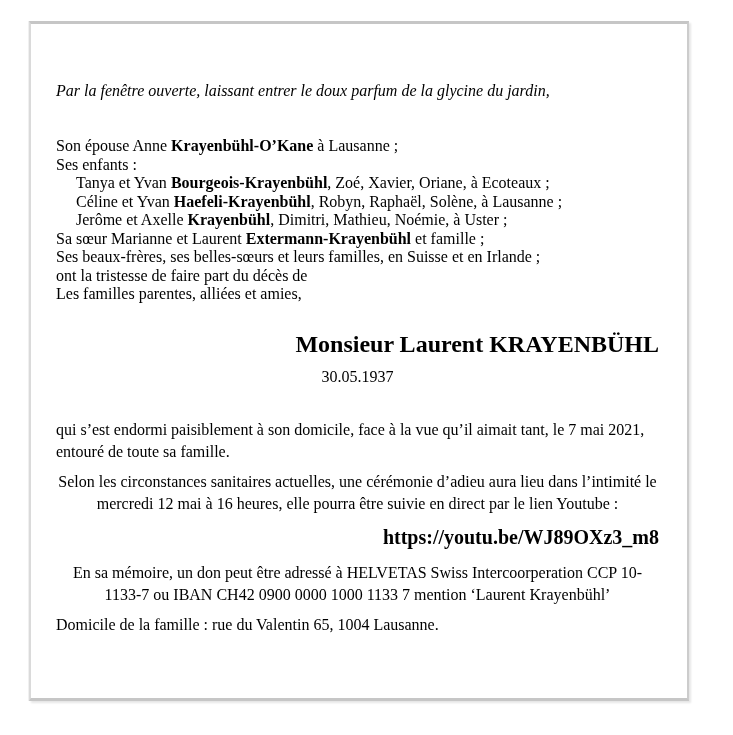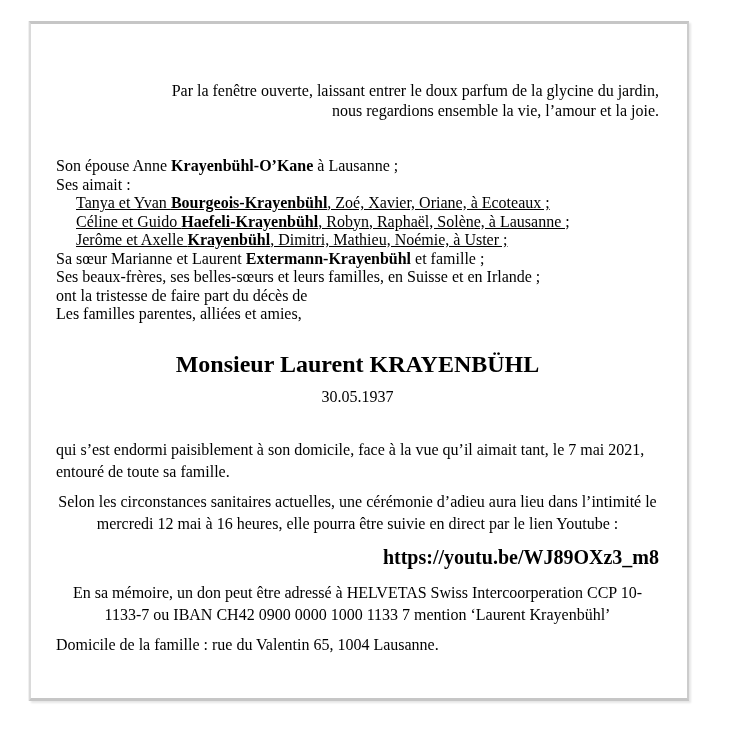--- a/index.html
+++ b/index.html
@@ -25,35 +25,35 @@
     background: #ffffff;
     border: 2px solid #c6c6c6;
     border-top-width: 3px;
     border-bottom-width: 3px;
     border-left-color: #dadada;
     border-right-color: #cccccc;
     box-shadow: 2px 2px 2px rgba(0,0,0,0.10), -1px 0 0 #f0f0f0;
     padding: 57px 28px 0 25px;
   }
   .epigraph {
-    text-align: right;
+    font-style: italic;
     font-size: 16px;
     line-height: 20px;
   }
   .family {
     margin-top: 36px;
     font-size: 16px;
     line-height: 18.5px;
   }
   .fam-line { white-space: nowrap; }
-  .fam-line.indent { padding-left: 20px; text-decoration: underline; }
+  .fam-line.indent { padding-left: 20px; }
   .fam-line .bold { font-weight: bold; }
   .name {
     margin-top: 26px;
-    text-align: center;
+    text-align: right;
     font-weight: bold;
     font-size: 24px;
     line-height: 28px;
     white-space: nowrap;
   }
   .bdate {
     margin-top: 9px;
     text-align: center;
     font-size: 16px;
     line-height: 20px;
@@ -76,28 +76,27 @@
   .residence { margin-top: 8px; white-space: nowrap; }
 </style>
 </head>
 <body>
 
 <div class="page">
   <div class="frame">
 
     <div class="epigraph">
         <div class="txt-line">Par la fenêtre ouverte, laissant entrer le doux parfum de la glycine du jardin,</div>
-        <div class="txt-line">nous regardions ensemble la vie, l’amour et la joie.</div>
       </div>
 
     <div class="family">
         <div class="fam-line"><span>Son épouse Anne </span><span class="bold">Krayenbühl-O’Kane</span><span> à Lausanne ;</span></div>
-        <div class="fam-line"><span>Ses aimait :</span><span class="bold"></span><span></span></div>
+        <div class="fam-line"><span>Ses enfants :</span><span class="bold"></span><span></span></div>
         <div class="fam-line indent"><span>Tanya et Yvan </span><span class="bold">Bourgeois-Krayenbühl</span><span>, Zoé, Xavier, Oriane, à Ecoteaux ;</span></div>
-        <div class="fam-line indent"><span>Céline et Guido </span><span class="bold">Haefeli-Krayenbühl</span><span>, Robyn, Raphaël, Solène, à Lausanne ;</span></div>
+        <div class="fam-line indent"><span>Céline et Yvan </span><span class="bold">Haefeli-Krayenbühl</span><span>, Robyn, Raphaël, Solène, à Lausanne ;</span></div>
         <div class="fam-line indent"><span>Jerôme et Axelle </span><span class="bold">Krayenbühl</span><span>, Dimitri, Mathieu, Noémie, à Uster ;</span></div>
         <div class="fam-line"><span>Sa sœur Marianne et Laurent </span><span class="bold">Extermann-Krayenbühl</span><span> et famille ;</span></div>
         <div class="fam-line"><span>Ses beaux-frères, ses belles-sœurs et leurs familles, en Suisse et en Irlande ;</span><span class="bold"></span><span></span></div>
         <div class="fam-line"><span>ont la tristesse de faire part du décès de</span><span class="bold"></span><span></span></div>
         <div class="fam-line"><span>Les familles parentes, alliées et amies,</span><span class="bold"></span><span></span></div>
       </div>
 
     <div class="name">Monsieur Laurent KRAYENBÜHL</div>
 
     <div class="bdate">30.05.1937</div>

